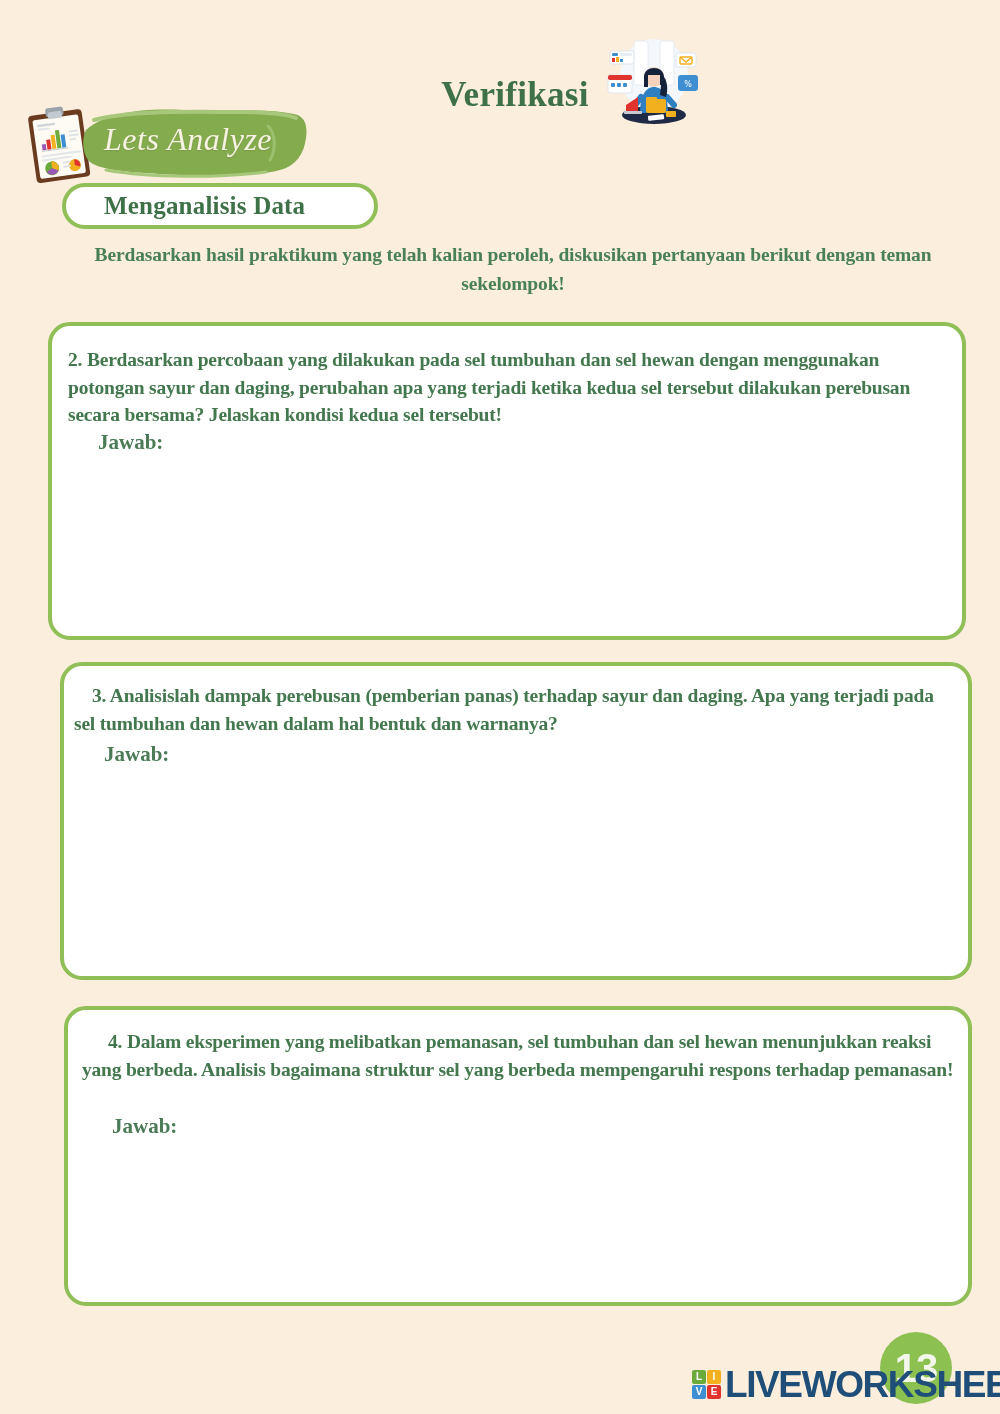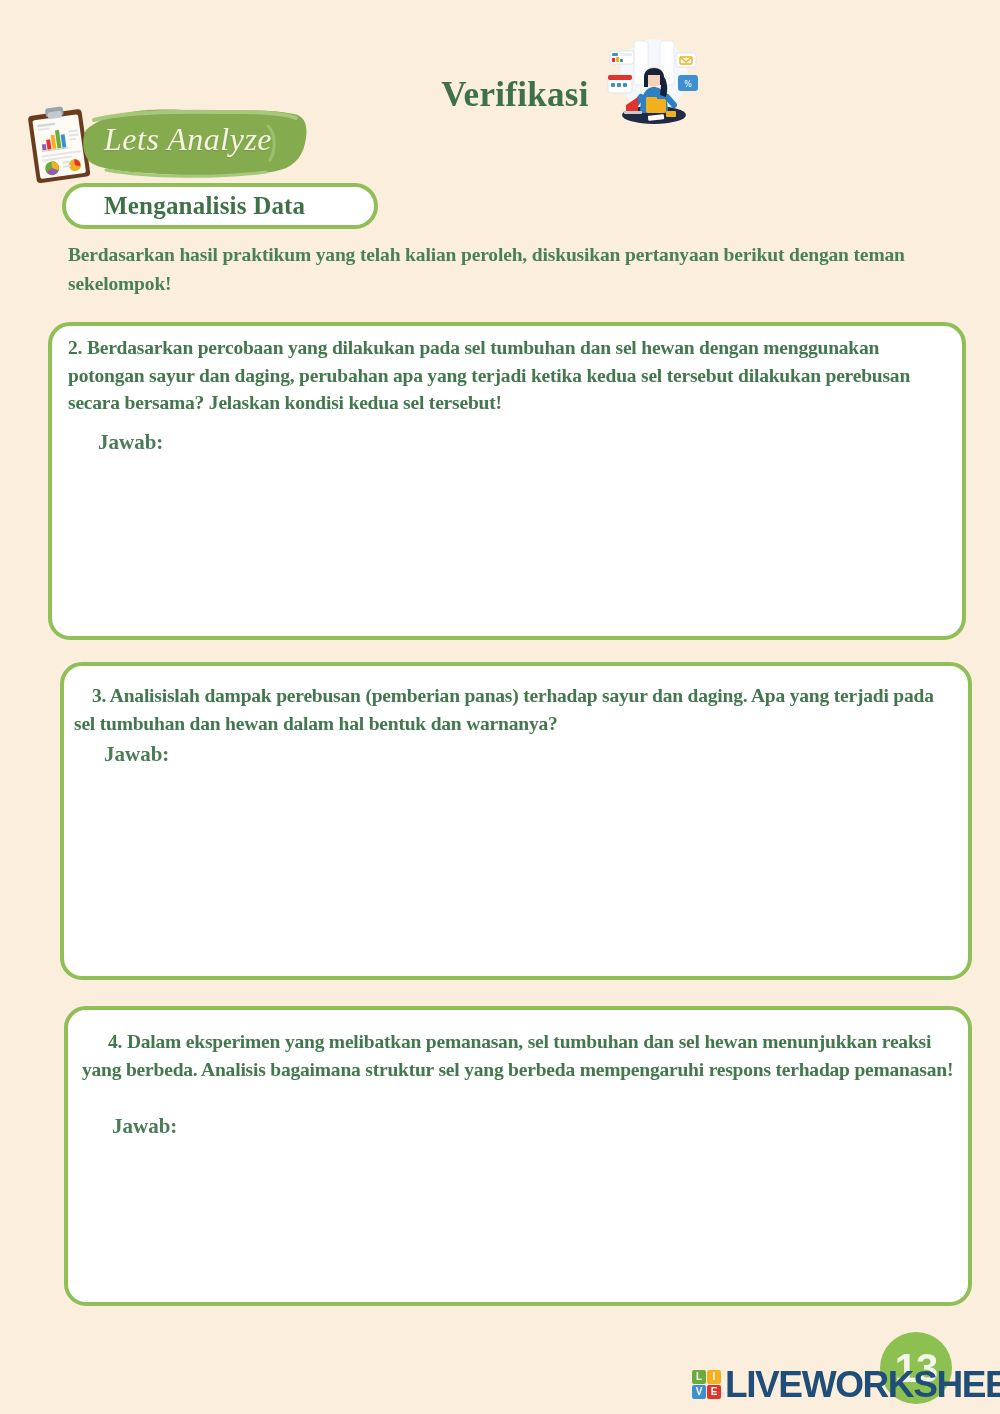--- a/index.html
+++ b/index.html
@@ -104,20 +104,21 @@
     position: absolute;
     left: 68px;
     top: 240px;
     width: 890px;
     font-family: "Liberation Serif", serif;
     font-weight: bold;
     font-size: 19.5px;
     line-height: 29px;
     color: #4a8055;
     letter-spacing: -0.15px;
+    text-align: center;
   }
 
   
   .qbox {
     position: absolute;
     box-sizing: border-box;
     background: #ffffff;
     border: 4px solid #8fbf56;
     border-radius: 22px;
   }
@@ -127,21 +128,21 @@
 
   .qtext {
     position: absolute;
     font-family: "Liberation Serif", serif;
     font-weight: bold;
     font-size: 19.5px;
     line-height: 27.5px;
     color: #43774d;
     letter-spacing: -0.2px;
   }
-  #qtext-0 { left: 16px; top: 8px; width: 870px; }
+  #qtext-0 { left: 16px; top: 20px; width: 870px; }
   #qtext-1 { left: 10px; top: 16px; width: 868px; }
   #qtext-2 { left: 14px; top: 18px; width: 872px; }
 
   .q-indent-0 { text-indent: 0px; }
   .q-indent-1 { text-indent: 18px; }
   .q-indent-2 { text-indent: 26px; }
 
   .jawab {
     position: absolute;
     font-family: "Liberation Serif", serif;

